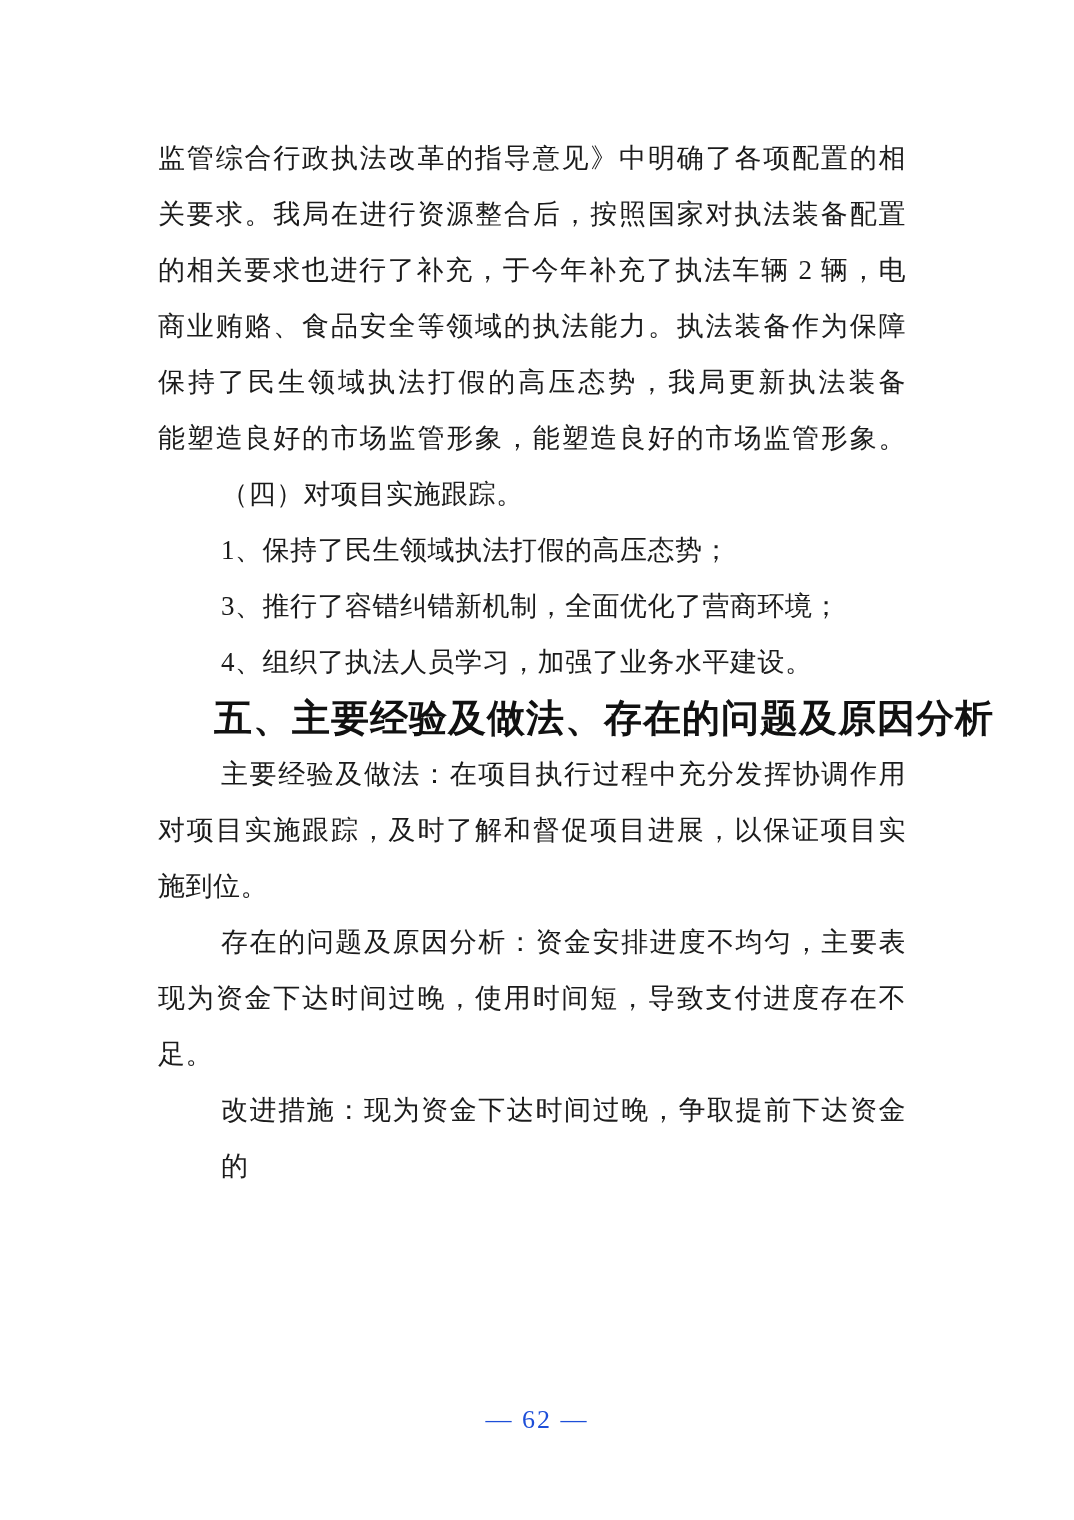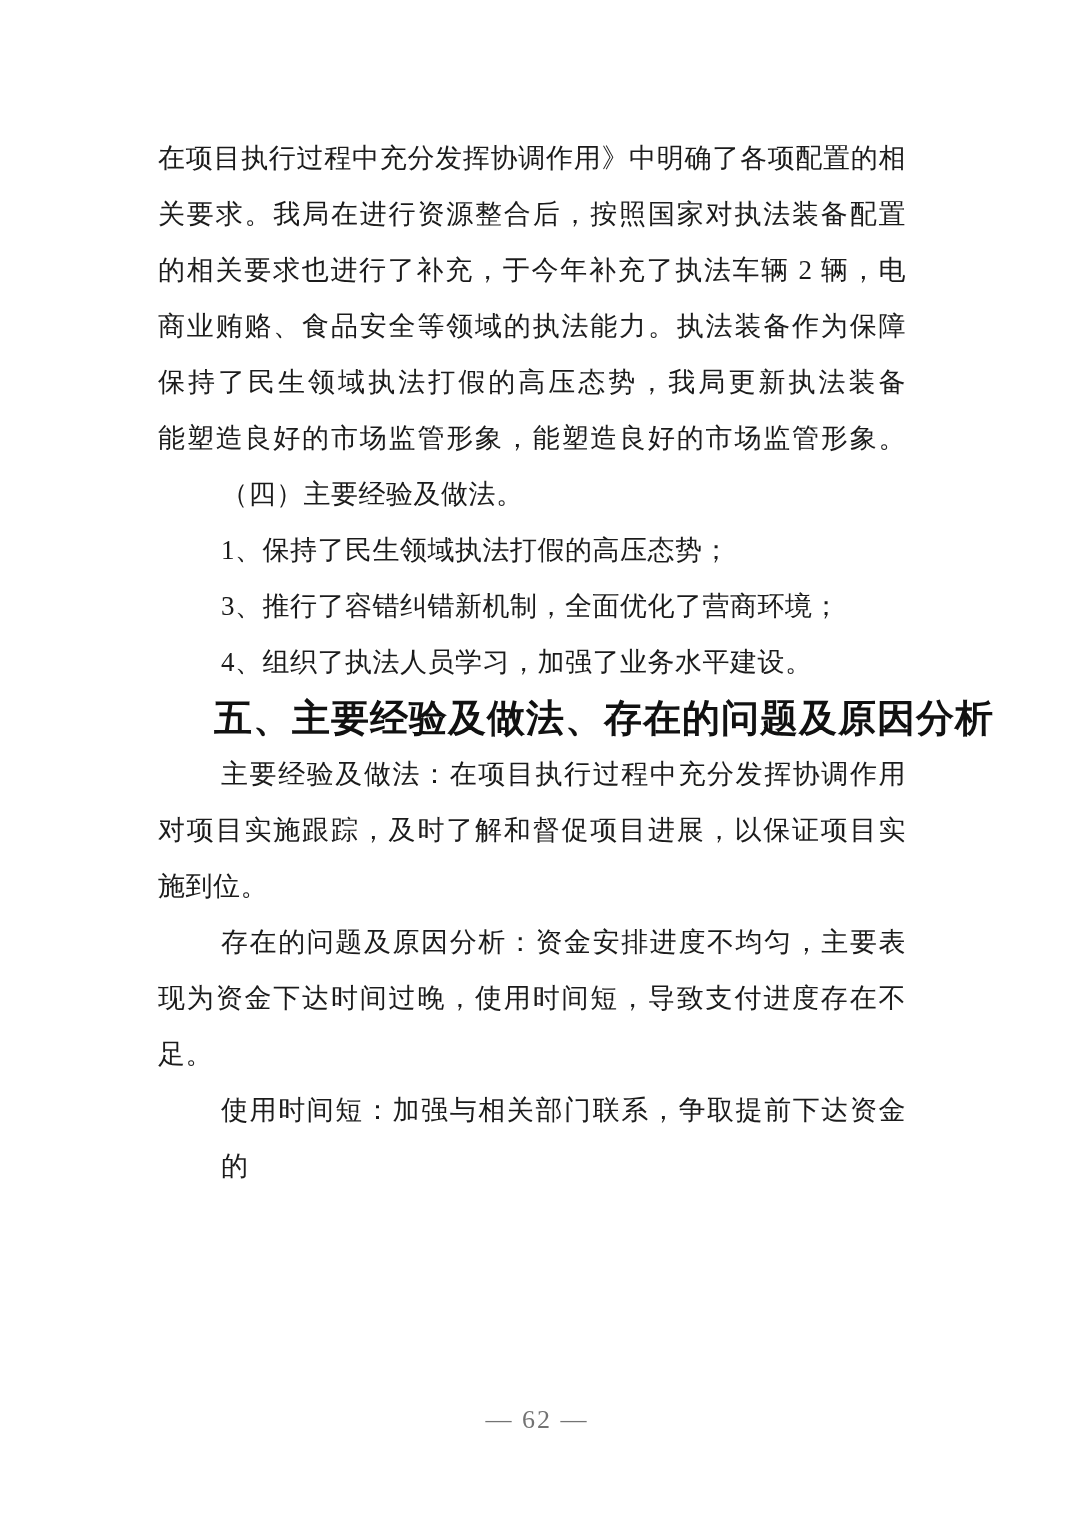--- a/index.html
+++ b/index.html
@@ -59,42 +59,42 @@
     letter-spacing: 1px;
   }
   .footer {
     position: absolute;
     left: 0;
     top: 1400px;
     width: 100%;
     text-align: center;
     font-size: 26px;
     line-height: 40px;
-    color: #737373;
+    color: #1d4ed8;
     letter-spacing: 2px;
   }
 </style>
 </head>
 <body>
 
 <div class="page">
   <div class="textblock">
-      <div class="line fill">在项目执行过程中充分发挥协调作用》中明确了各项配置的相</div>
+      <div class="line fill">监管综合行政执法改革的指导意见》中明确了各项配置的相</div>
       <div class="line fill">关要求。我局在进行资源整合后，按照国家对执法装备配置</div>
       <div class="line fill">的相关要求也进行了补充，于今年补充了执法车辆 2 辆，电</div>
       <div class="line fill">商业贿赂、食品安全等领域的执法能力。执法装备作为保障</div>
       <div class="line fill">保持了民生领域执法打假的高压态势，我局更新执法装备</div>
       <div class="line fill">能塑造良好的市场监管形象，能塑造良好的市场监管形象。</div>
-      <div class="line para">（四）主要经验及做法。</div>
+      <div class="line para">（四）对项目实施跟踪。</div>
       <div class="line para">1、保持了民生领域执法打假的高压态势；</div>
       <div class="line para">3、推行了容错纠错新机制，全面优化了营商环境；</div>
       <div class="line para">4、组织了执法人员学习，加强了业务水平建设。</div>
       <div class="line heading">五、主要经验及做法、存在的问题及原因分析</div>
       <div class="line para-fill">主要经验及做法：在项目执行过程中充分发挥协调作用</div>
       <div class="line fill">对项目实施跟踪，及时了解和督促项目进展，以保证项目实</div>
       <div class="line end">施到位。</div>
       <div class="line para-fill">存在的问题及原因分析：资金安排进度不均匀，主要表</div>
       <div class="line fill">现为资金下达时间过晚，使用时间短，导致支付进度存在不</div>
       <div class="line end">足。</div>
-      <div class="line para-fill">使用时间短：加强与相关部门联系，争取提前下达资金的</div>
+      <div class="line para-fill">改进措施：现为资金下达时间过晚，争取提前下达资金的</div>
     </div>
   <div class="footer">— 62 —</div>
 </div>
 
 </body></html>

